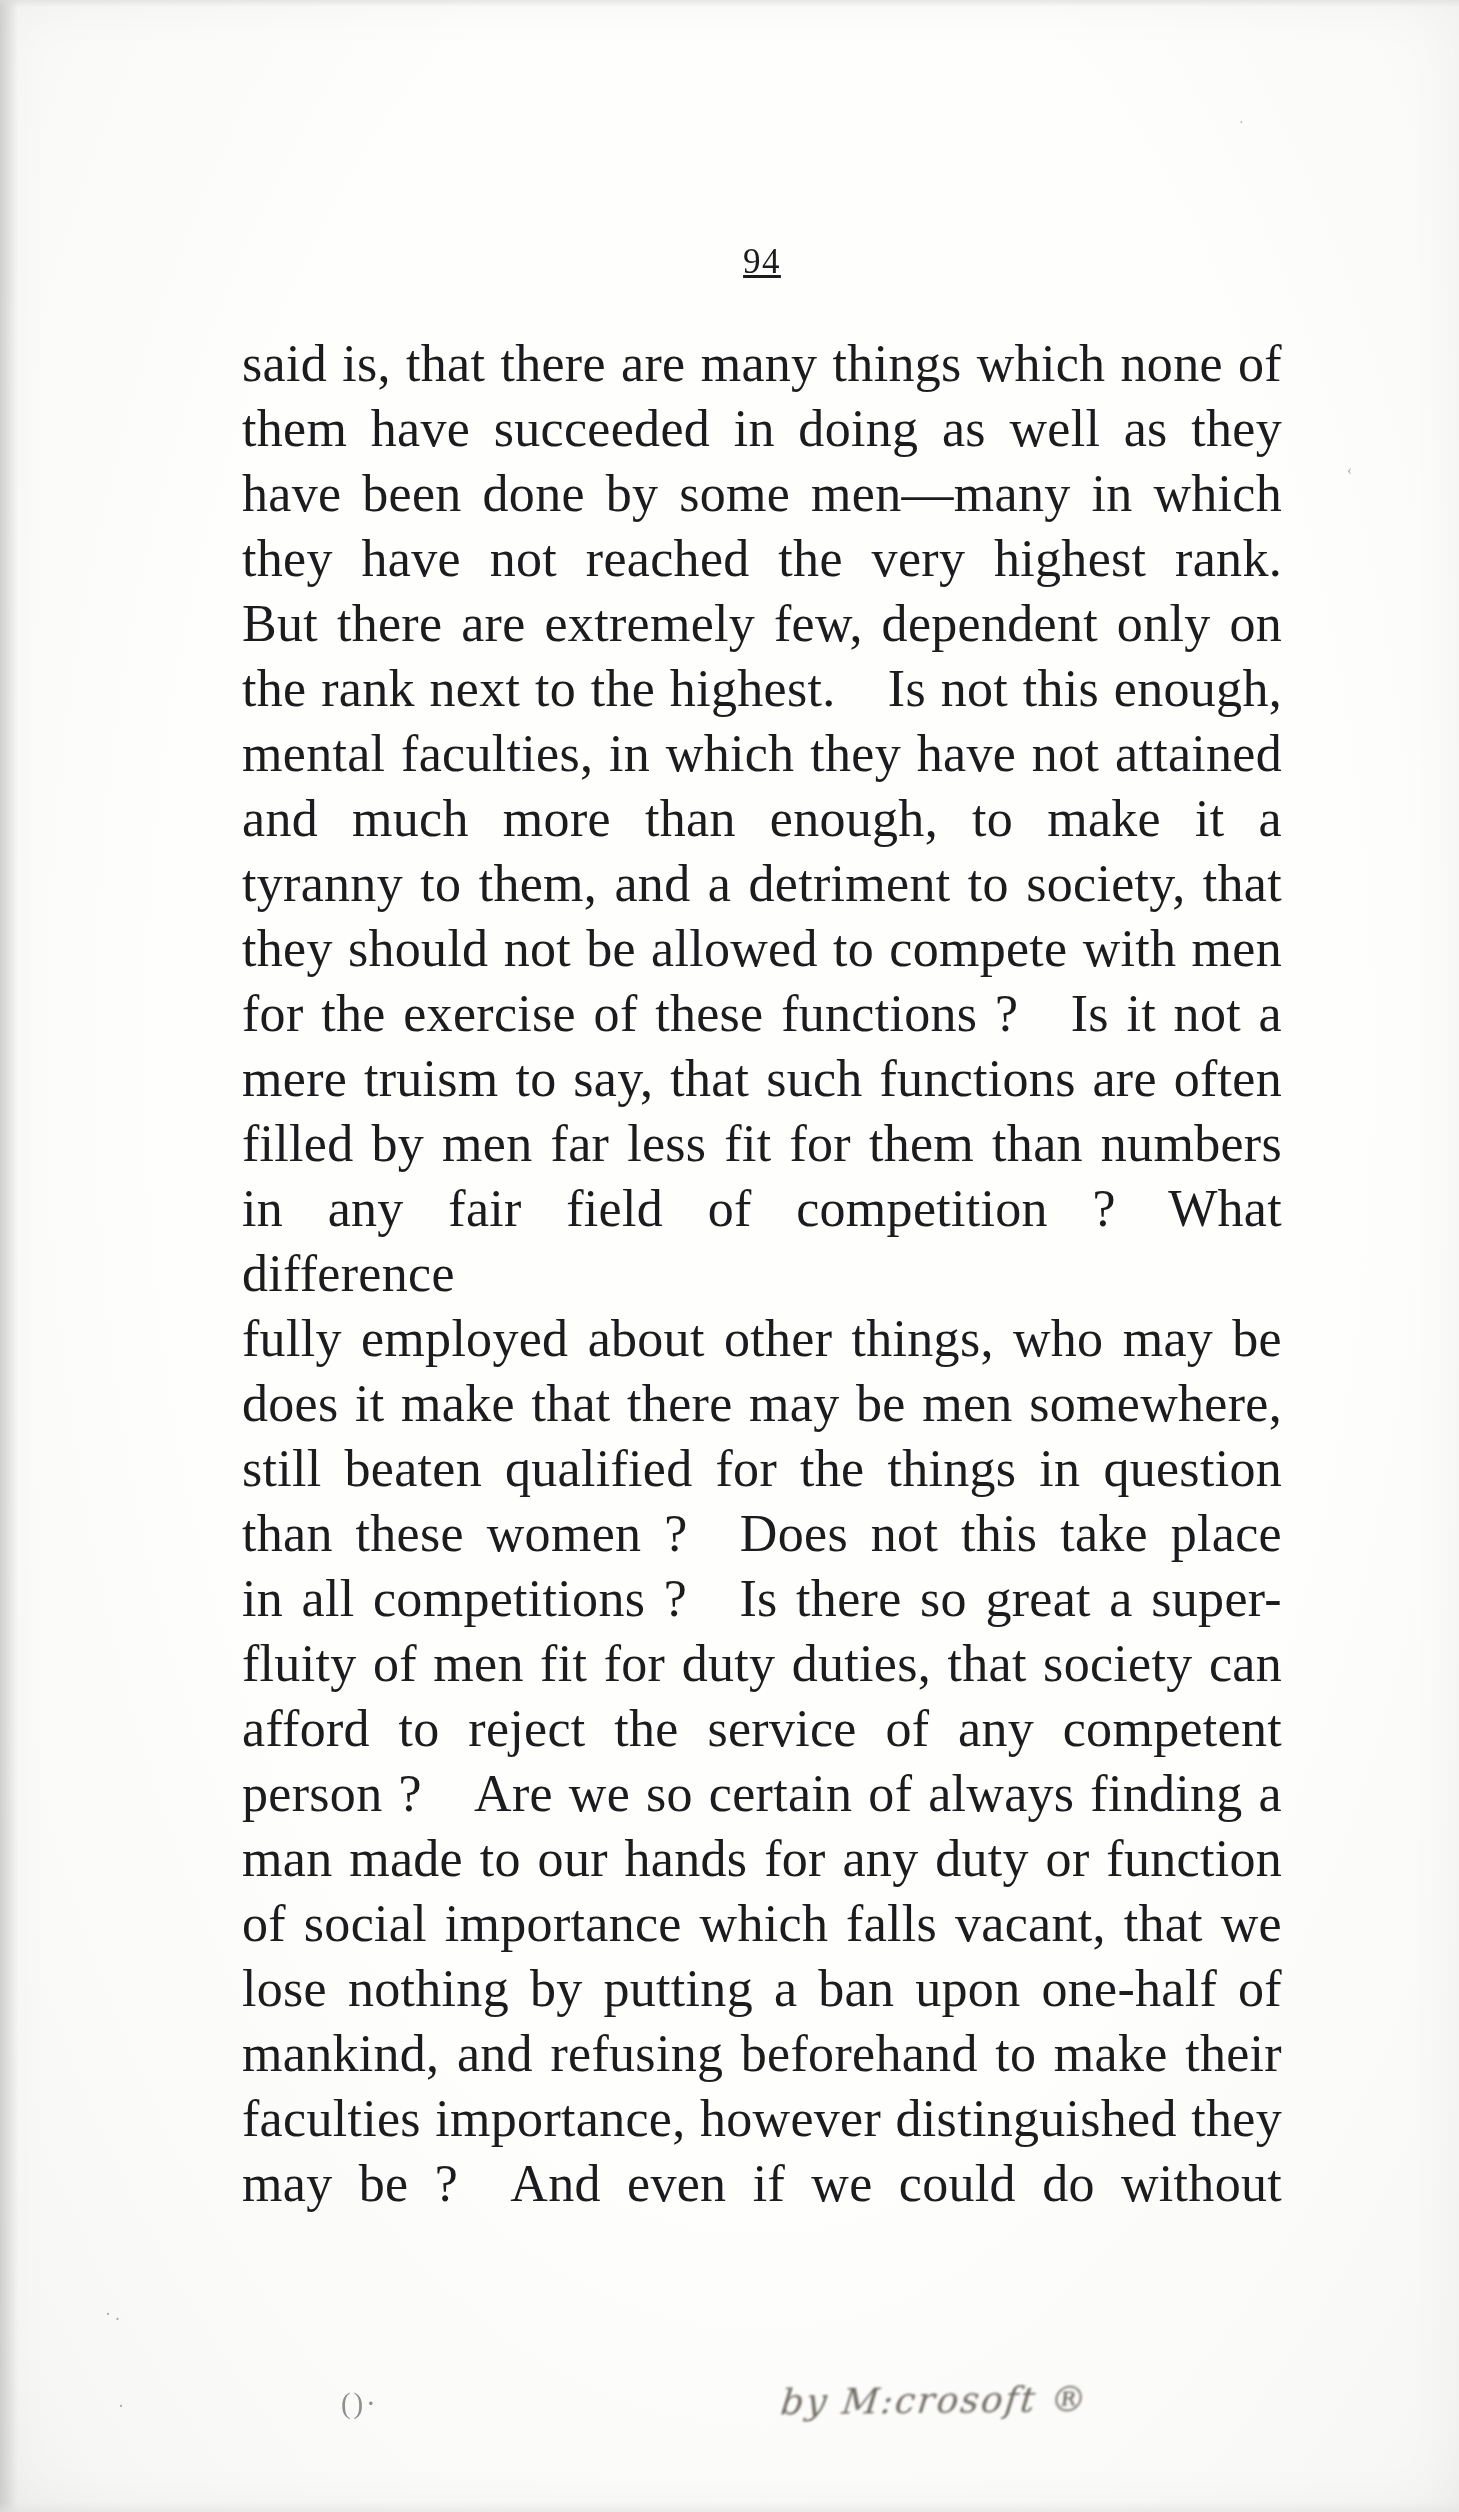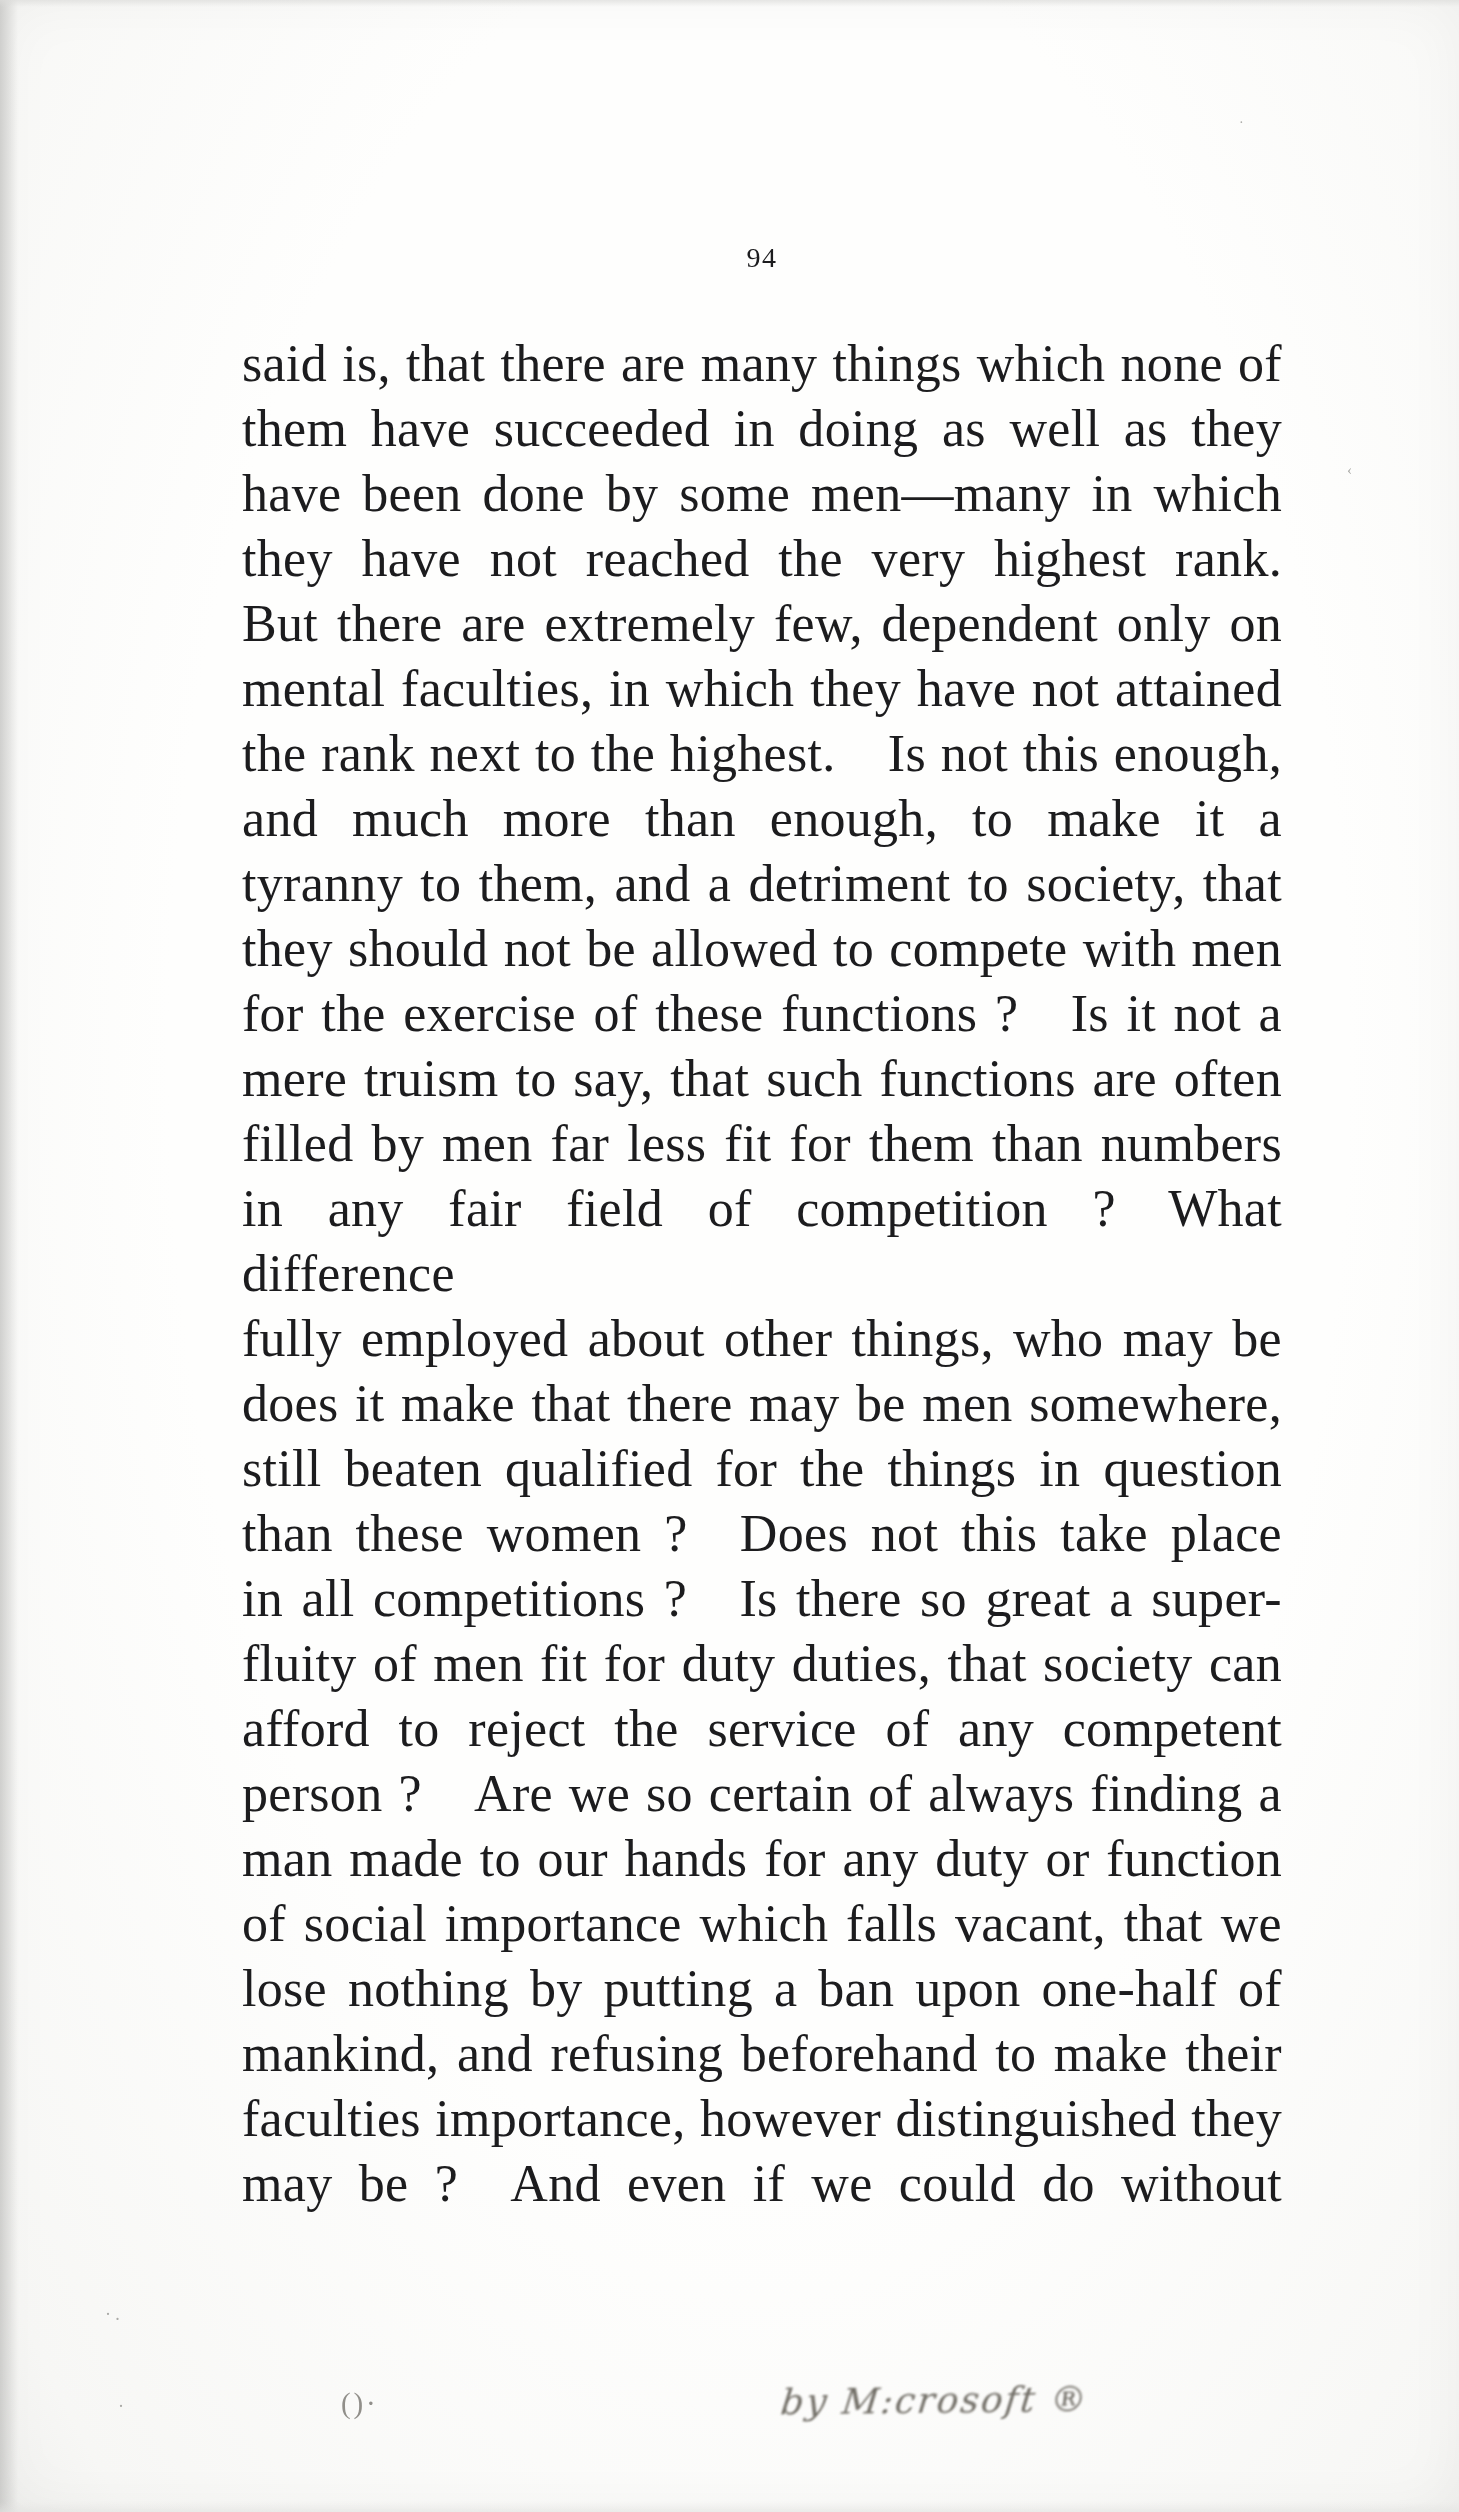--- a/index.html
+++ b/index.html
@@ -34,22 +34,23 @@
     background: linear-gradient(to top, #e3e3e1, rgba(250,250,248,0));
     opacity: 0.6;
   }
 
   .page-number {
     position: absolute;
     top: 242px;
     left: 242px;
     width: 1040px;
     text-align: center;
-    font-size: 28px;
+    font-size: 35px;
     letter-spacing: 1.4px;
+    text-decoration: underline;
   }
 
   .text-block {
     position: absolute;
     top: 331px;
     left: 242px;
     width: 1040px;
     font-size: 52px;
     line-height: 65px;
     letter-spacing: 0.3px;
@@ -108,22 +109,22 @@
   <div class="edge-bottom"></div>
 
   <div class="page-number">94</div>
 
   <div class="text-block" id="text-block">
       <div class="line">said is, that there are many things which none of</div>
       <div class="line">them have succeeded in doing as well as they</div>
       <div class="line">have been done by some men—many in which</div>
       <div class="line">they have not reached the very highest rank.</div>
       <div class="line">But there are extremely few, dependent only on</div>
+      <div class="line">the rank next to the highest. Is not this enough,</div>
       <div class="line">mental faculties, in which they have not attained</div>
-      <div class="line">the rank next to the highest. Is not this enough,</div>
       <div class="line">and much more than enough, to make it a</div>
       <div class="line">tyranny to them, and a detriment to society, that</div>
       <div class="line">they should not be allowed to compete with men</div>
       <div class="line">for the exercise of these functions ? Is it not a</div>
       <div class="line">mere truism to say, that such functions are often</div>
       <div class="line">filled by men far less fit for them than numbers</div>
       <div class="line">in any fair field of competition ? What difference</div>
       <div class="line">fully employed about other things, who may be</div>
       <div class="line">does it make that there may be men somewhere,</div>
       <div class="line">still beaten qualified for the things in question</div>

